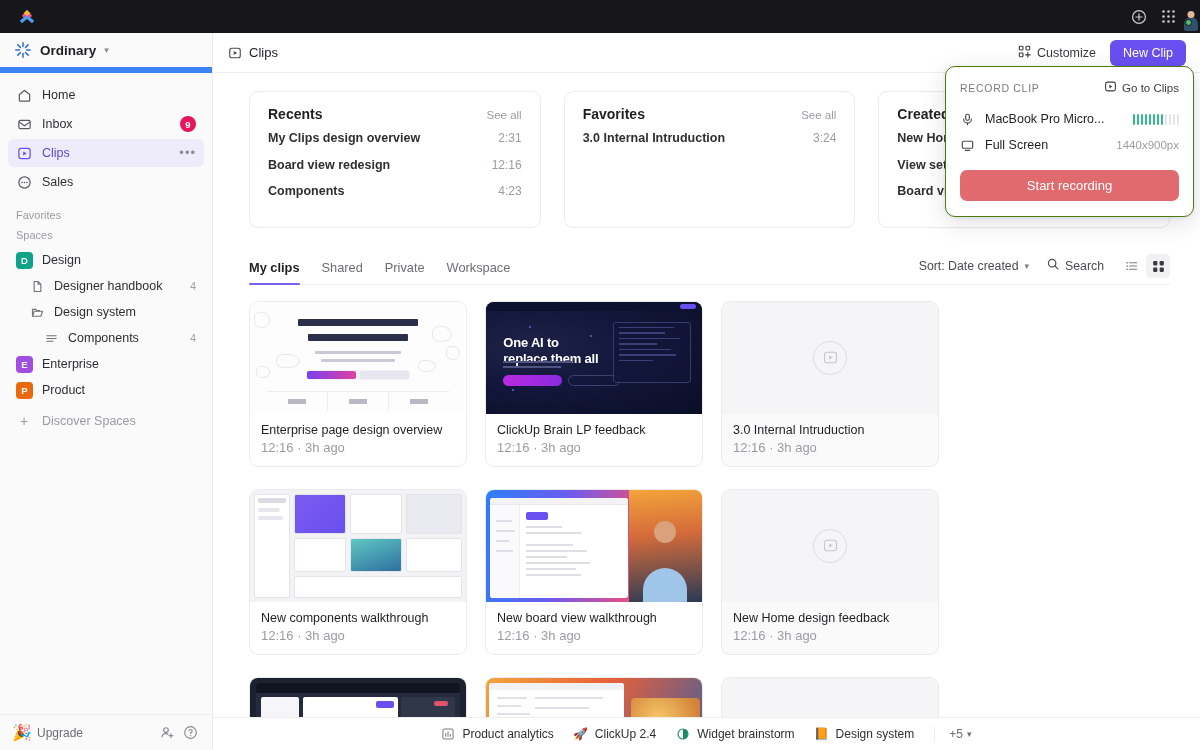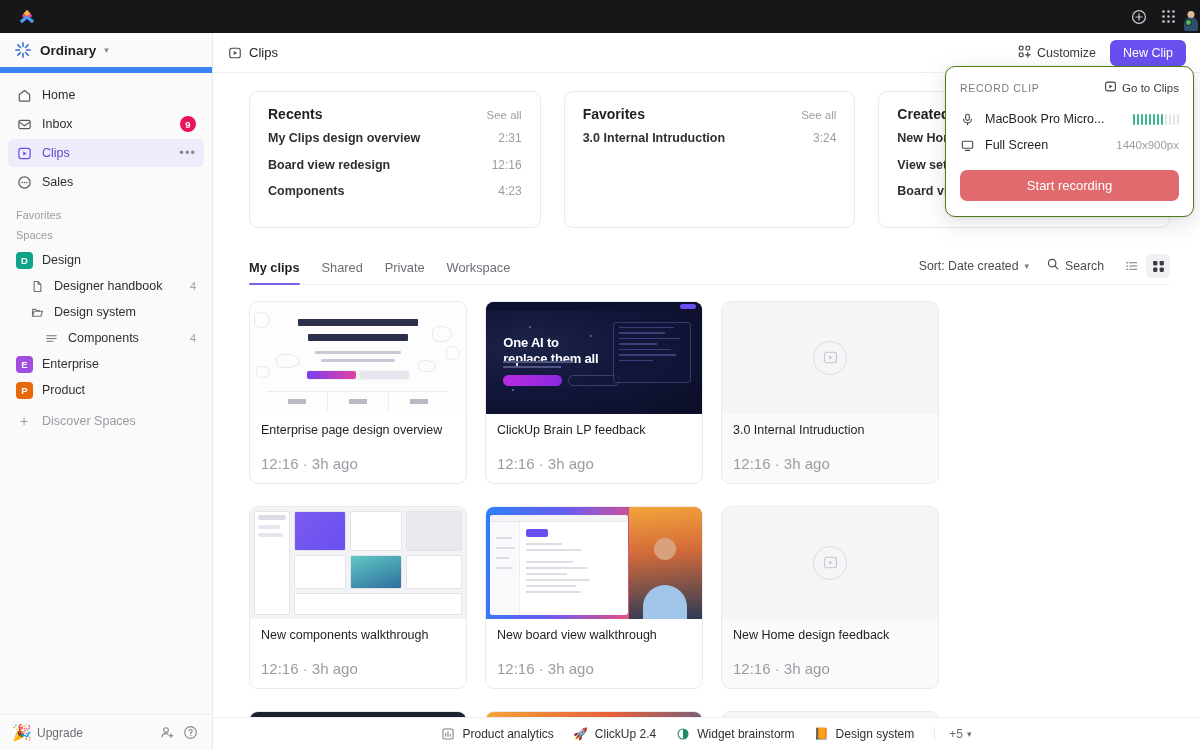--- a/index.html
+++ b/index.html
@@ -157,21 +157,21 @@
     background: #fff;
   }
   .thumb { height: 112px; position: relative; overflow: hidden; background: #f5f5f7; }
   .thumb.placeholder { display: flex; align-items: center; justify-content: center; background:#f5f5f7; }
   .ph-circle {
     width: 34px; height: 34px; border-radius: 50%; border: 1.5px solid #dcdce0;
     display: flex; align-items: center; justify-content: center; color: #c6c6cc;
   }
   .clip-meta { padding: 9px 11px 11px 11px; }
   .clip-title { font-size: 12.5px; color: #1e1f22; white-space: nowrap; overflow: hidden; text-overflow: ellipsis; }
-  .clip-sub { font-size: 15px; color: #9b9ca3; margin-top: 18px; }
+  .clip-sub { font-size: 13px; color: #9b9ca3; margin-top: 3px; }
 
   
   .th-enterprise { background:#fdfdfd; }
   .th-enterprise .hl { position:absolute; left:22%; right:22%; top:16%; height:7px; background:#2c2f4a; border-radius:1px;}
   .th-enterprise .hl2 { position:absolute; left:27%; right:27%; top:29%; height:7px; background:#2c2f4a; border-radius:1px;}
   .th-enterprise .sub { position:absolute; left:30%; right:30%; top:44%; height:3px; background:#c8c9d4; border-radius:1px;}
   .th-enterprise .sub2 { position:absolute; left:33%; right:33%; top:51%; height:3px; background:#c8c9d4; border-radius:1px;}
   .th-enterprise .btns { position:absolute; left:26%; right:26%; top:61%; height:10px; border-radius:3px; background:#f2f2f6; display:flex; gap:4px; padding:1px;}
   .th-enterprise .btns i { flex:1; background:linear-gradient(90deg,#7b3ff0,#e040a0); border-radius:2px;}
   .th-enterprise .btns u { flex:1; background:#e6e6ee; border-radius:2px;}

